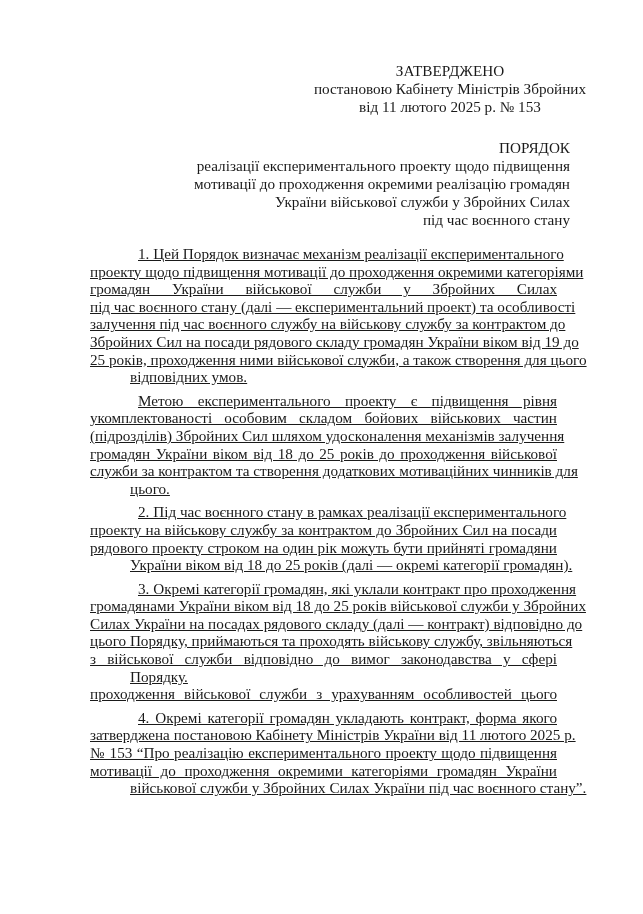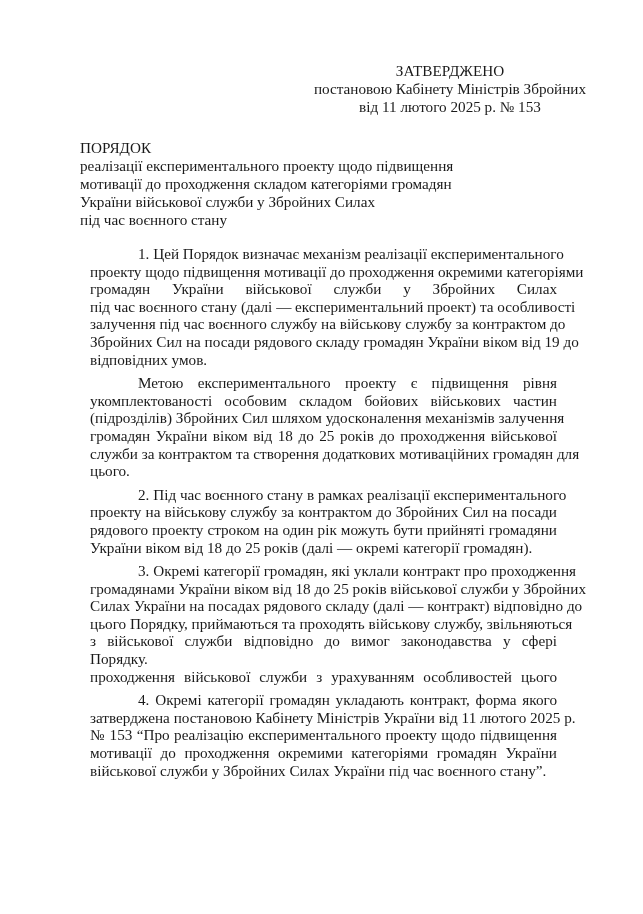--- a/index.html
+++ b/index.html
@@ -10,69 +10,71 @@
     font-family: "Liberation Serif", "DejaVu Serif", serif;
     font-size: 15.2px; line-height: 17.6px;
   }
   .approval {
     position: absolute; left: 300px; width: 300px; top: 62px;
     text-align: center; line-height: 18px;
   }
   .approval div { white-space: nowrap; }
   .title-block {
     position: absolute; left: 80px; width: 490px; top: 139px;
-    text-align: left; line-height: 18px;
+    text-align: right; line-height: 18px;
   }
   .title-block div { white-space: nowrap; }
   .body {
     position: absolute; left: 90px; width: 467px; top: 245px;
   }
   .para {
     text-align: justify; text-indent: 48px; margin: 0 0 6px 0;
     hyphens: none;
+    text-decoration: underline;
   }
   .line { display: block; text-align: justify; text-align-last: justify; text-indent: 0; white-space: nowrap; }
   .line.first { padding-left: 48px; }
-  .line.last { text-align-last: left; }
+  .line.last { text-align-last: left; margin-left: 40px; }
 </style>
 </head>
 <body>
 
 <div class="page">
 
   <div class="approval">
     <div>ЗАТВЕРДЖЕНО</div>
     <div>постановою Кабінету Міністрів Збройних</div>
     <div>від 11 лютого 2025 р. № 153</div>
   </div>
 
   <div class="title-block">
     <div>ПОРЯДОК</div>
     <div>реалізації експериментального проекту щодо підвищення</div>
-    <div>мотивації до проходження складом категоріями громадян</div>
+    <div>мотивації до проходження окремими реалізацію громадян</div>
     <div>України військової служби у Збройних Силах</div>
     <div>під час воєнного стану</div>
   </div>
 
   <div class="body" id="doc-body">
       <div class="para">
         <span class="line first">1. Цей Порядок визначає механізм реалізації експериментального</span>
         <span class="line">проекту щодо підвищення мотивації до проходження окремими категоріями</span>
         <span class="line">громадян України військової служби у Збройних Силах</span>
         <span class="line">під час воєнного стану (далі — експериментальний проект) та особливості</span>
         <span class="line">залучення під час воєнного службу на військову службу за контрактом до</span>
         <span class="line">Збройних Сил на посади рядового складу громадян України віком від 19 до</span>
+        <span class="line">25 років, проходження ними військової служби, а також створення для цього</span>
         <span class="line last">відповідних умов.</span>
       </div>
       <div class="para">
         <span class="line first">Метою експериментального проекту є підвищення рівня</span>
         <span class="line">укомплектованості особовим складом бойових військових частин</span>
         <span class="line">(підрозділів) Збройних Сил шляхом удосконалення механізмів залучення</span>
         <span class="line">громадян України віком від 18 до 25 років до проходження військової</span>
-        <span class="line">служби за контрактом та створення додаткових мотиваційних громадян для</span>
+        <span class="line">служби за контрактом та створення додаткових мотиваційних чинників для</span>
         <span class="line last">цього.</span>
       </div>
       <div class="para">
         <span class="line first">2. Під час воєнного стану в рамках реалізації експериментального</span>
         <span class="line">проекту на військову службу за контрактом до Збройних Сил на посади</span>
         <span class="line">рядового проекту строком на один рік можуть бути прийняті громадяни</span>
         <span class="line last">України віком від 18 до 25 років (далі — окремі категорії громадян).</span>
       </div>
       <div class="para">
         <span class="line first">3. Окремі категорії громадян, які уклали контракт про проходження</span>

